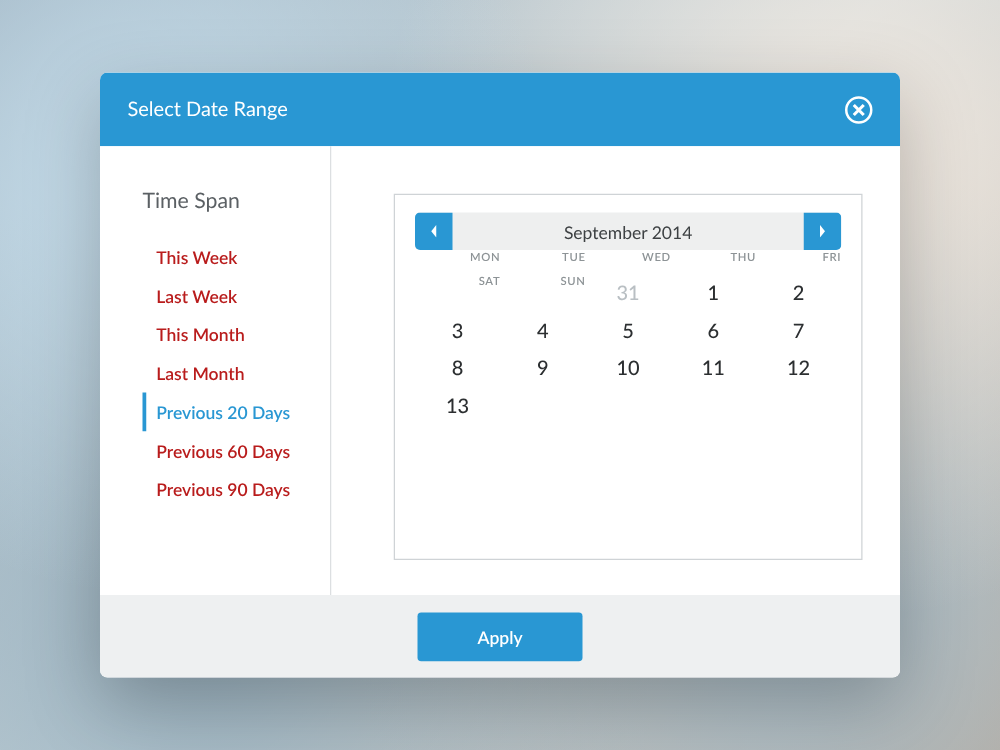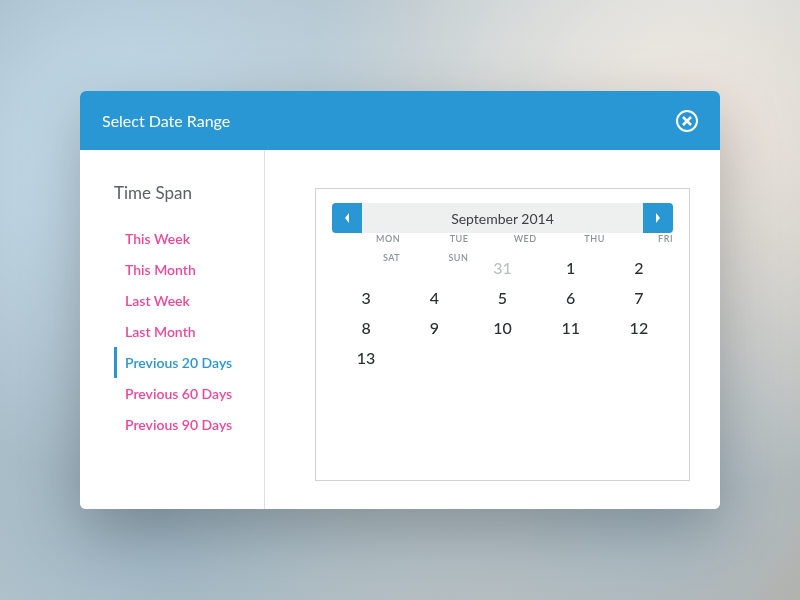--- a/index.html
+++ b/index.html
@@ -22,21 +22,21 @@
   background:#2997d3;color:#fff;height:59px;display:flex;align-items:center;
   justify-content:space-between;padding:0 22px;
 }
 .modal-title{font-size:16px;font-weight:400}
 .close-btn{width:22px;height:22px;border:2px solid #fff;border-radius:50%;display:flex;align-items:center;justify-content:center;cursor:pointer}
 .close-btn svg{width:10px;height:10px;stroke:#fff;stroke-width:2.5;fill:none}
 .modal-body{display:flex;background:#fff}
 .sidebar{width:185px;padding:32px 30px 28px 34px;border-right:1px solid #dcdfe1}
 .sidebar-heading{font-size:17px;color:#5b6064;font-weight:400;margin-bottom:20px}
 .preset-list{list-style:none}
-.preset-item{font-size:14px;font-weight:600;color:#ec4899;padding:7px 0 7px 8px;cursor:pointer;border-left:3px solid transparent}
+.preset-item{font-size:14px;font-weight:600;color:#b91c1c;padding:7px 0 7px 8px;cursor:pointer;border-left:3px solid transparent}
 .preset-item.active{color:#2997d3;border-left-color:#2997d3}
 .main{flex:1;padding:38px 30px 28px 50px}
 .calendar{border:1px solid #cfd3d6;padding:14px 16px 18px}
 .cal-head{display:flex;align-items:center;background:#eeefef;border-radius:4px;height:30px;overflow:hidden;}
 .nav-btn{width:30px;height:30px;background:#2997d3;display:flex;align-items:center;justify-content:center;cursor:pointer}
 .nav-btn svg{width:8px;height:10px;fill:#fff}
 .month-label{flex:1;text-align:center;font-size:14px;color:#3d4143}
 .grid{display:grid;grid-template-columns:repeat(5,1fr);text-align:right;row-gap:0;column-gap:0}
 .dow{font-size:9px;letter-spacing:.5px;color:#8d9396;font-weight:600;padding-bottom:8px}
 .day{font-size:16px;color:#2c2f31;height:30px;display:flex;align-items:center;justify-content:center;position:relative;font-weight:500}
@@ -60,22 +60,22 @@
           <path d="M1 1 L9 9 M9 1 L1 9"></path>
         </svg>
     </div>
   </div>
 
   <div class="modal-body">
     <div class="sidebar">
       <div class="sidebar-heading">Time Span</div>
       <ul class="preset-list" id="preset-list">
           <li class="preset-item">This Week</li>
+          <li class="preset-item">Last Week</li>
           <li class="preset-item">This Month</li>
-          <li class="preset-item">Last Week</li>
           <li class="preset-item">Last Month</li>
           <li class="preset-item active">Previous 20 Days</li>
           <li class="preset-item">Previous 60 Days</li>
           <li class="preset-item">Previous 90 Days</li>
         </ul>
     </div>
     <div class="main">
       <div class="calendar">
         <div class="cal-head">
           <div class="nav-btn">
@@ -128,13 +128,16 @@
             <div class="day sel end">27</div>
             <div class="day sel start">28</div>
             <div class="day sel">29</div>
             <div class="day sel">30</div>
             <div class="day sel end">31</div>
           </div>
       </div>
     </div>
   </div>
 
+  <div class="modal-footer">
+    <button class="apply-btn">Apply</button>
+  </div>
 </div>
 
 </body></html>

